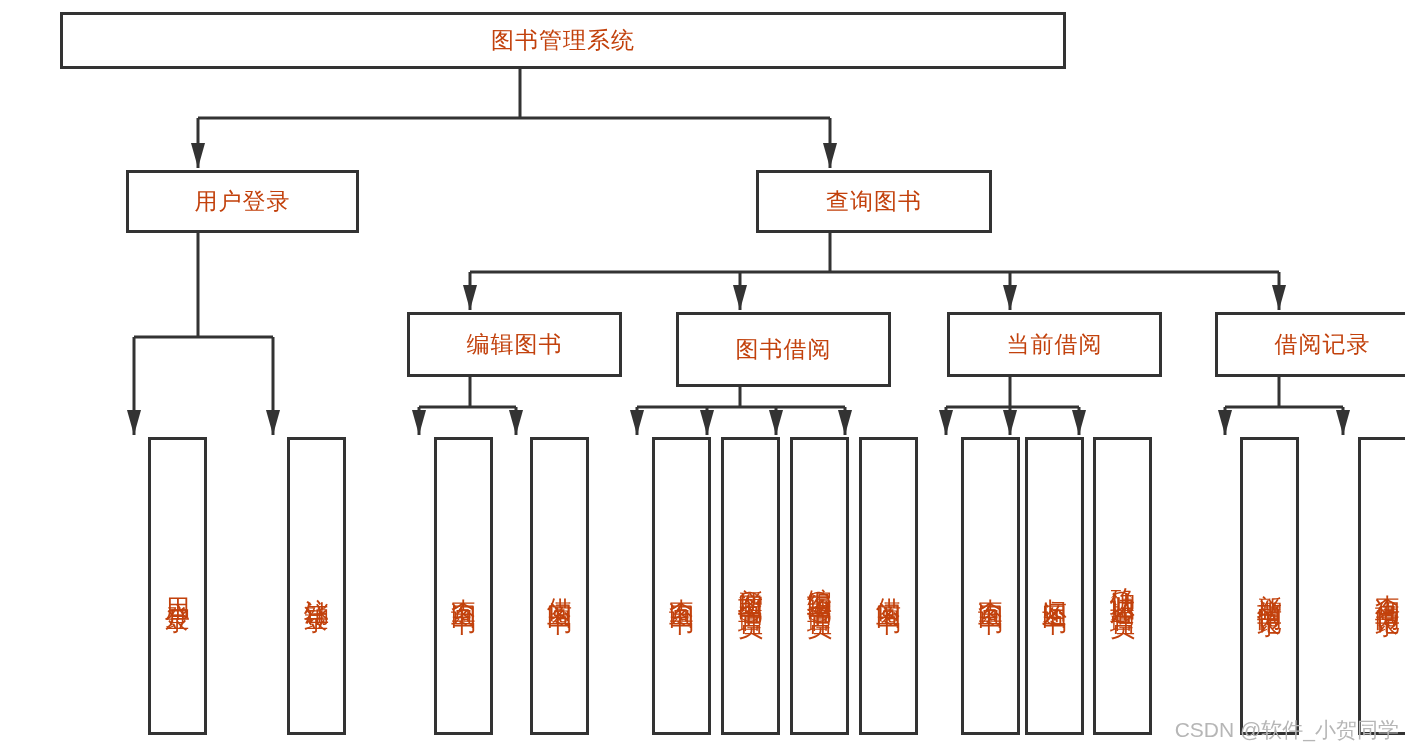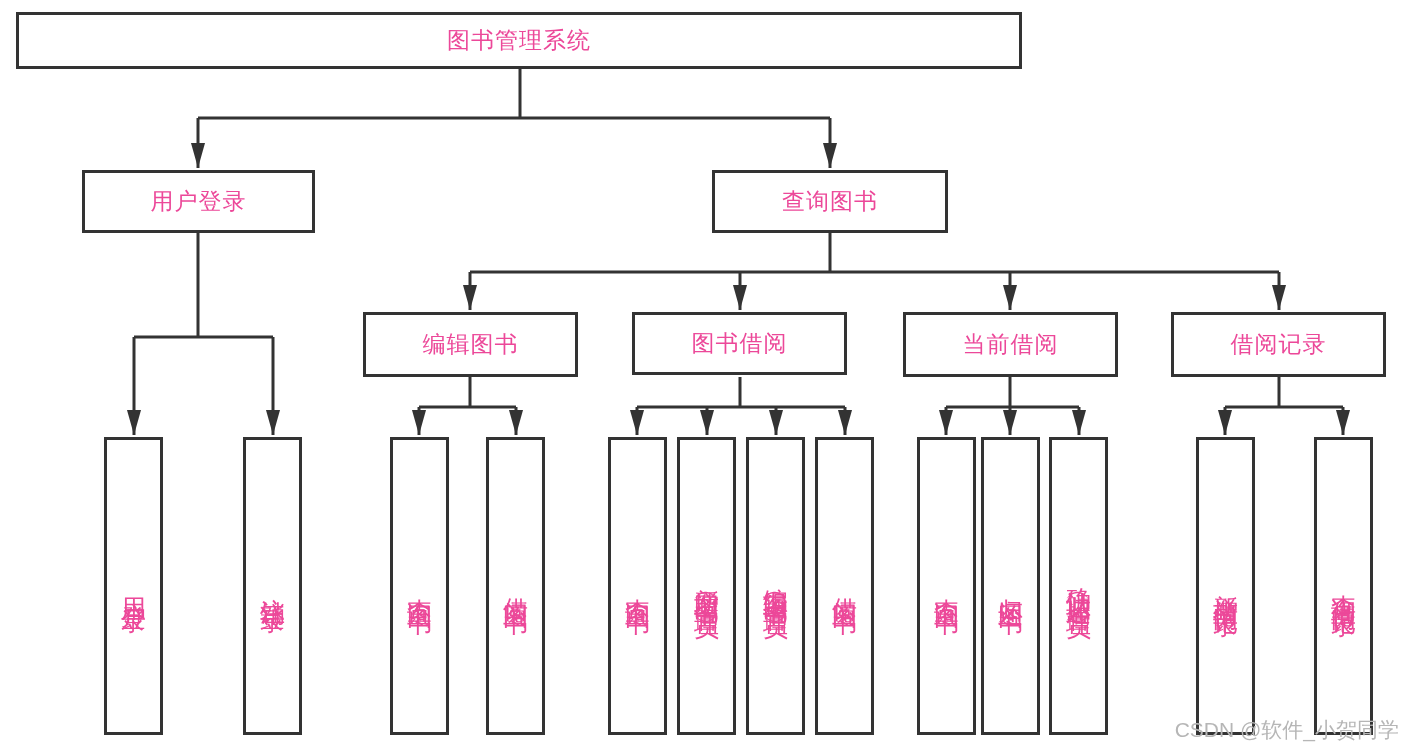--- a/index.html
+++ b/index.html
@@ -18,21 +18,22 @@
     pointer-events: none;
   }
   .box {
     position: absolute;
     box-sizing: border-box;
     border: 3px solid #333333;
     background: #ffffff;
     display: flex;
     align-items: center;
     justify-content: center;
-    color: #ec4899;
+    color: #c2410c;
+    margin-left: 44px;
   }
   .hlabel {
     font-size: 23px;
     letter-spacing: 1px;
     white-space: nowrap;
   }
   .leaf { width: 59px; height: 298px; }
   .vlabel {
     writing-mode: vertical-rl;
     font-size: 25px;
@@ -105,21 +106,21 @@
   <div class="box" style="left:82px; top:170px; width:233px; height:63px">
     <span class="hlabel">用户登录</span>
   </div>
   <div class="box" style="left:712px; top:170px; width:236px; height:63px">
     <span class="hlabel">查询图书</span>
   </div>
 
   <div class="box" style="left:363px; top:312px; width:215px; height:65px">
     <span class="hlabel">编辑图书</span>
   </div>
-  <div class="box" style="left:632px; top:312px; width:215px; height:63px">
+  <div class="box" style="left:632px; top:312px; width:215px; height:75px">
     <span class="hlabel">图书借阅</span>
   </div>
   <div class="box" style="left:1171px; top:312px; width:215px; height:65px">
     <span class="hlabel">借阅记录</span>
   </div>
   <div class="box" style="left:903px; top:312px; width:215px; height:65px">
     <span class="hlabel">当前借阅</span>
   </div>
 
   <div class="box leaf" style="left:104px; top:437px">

